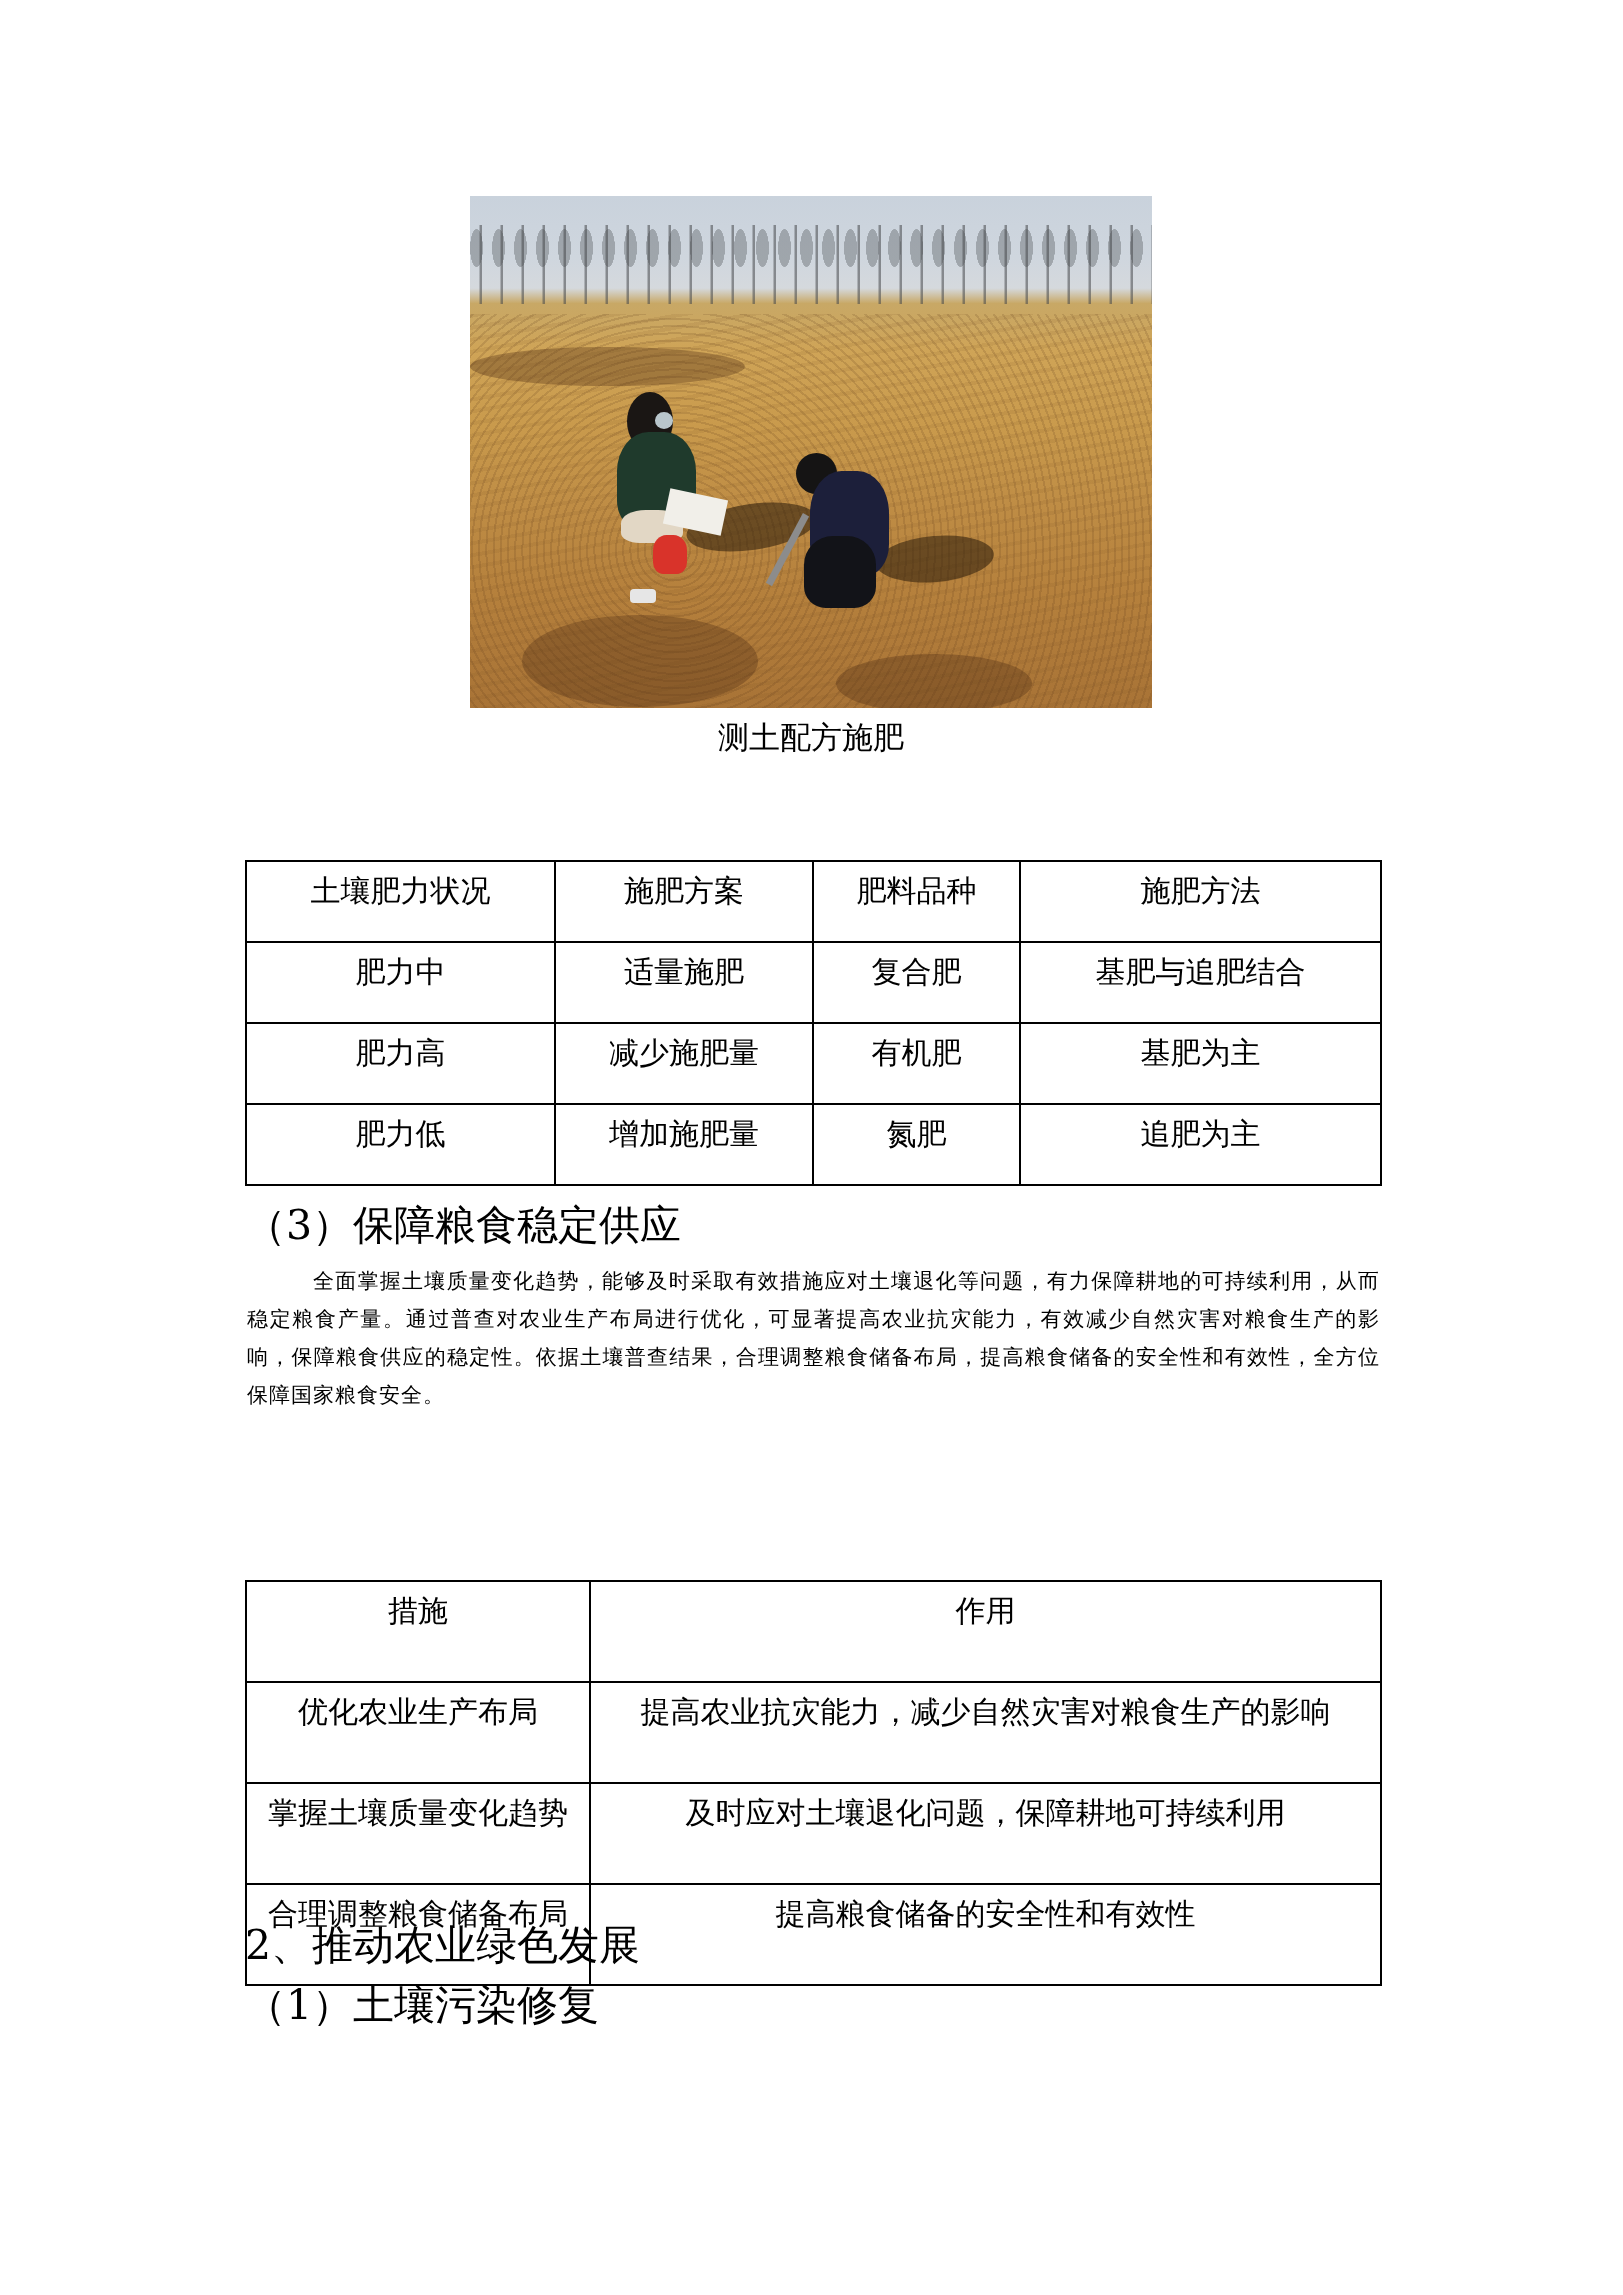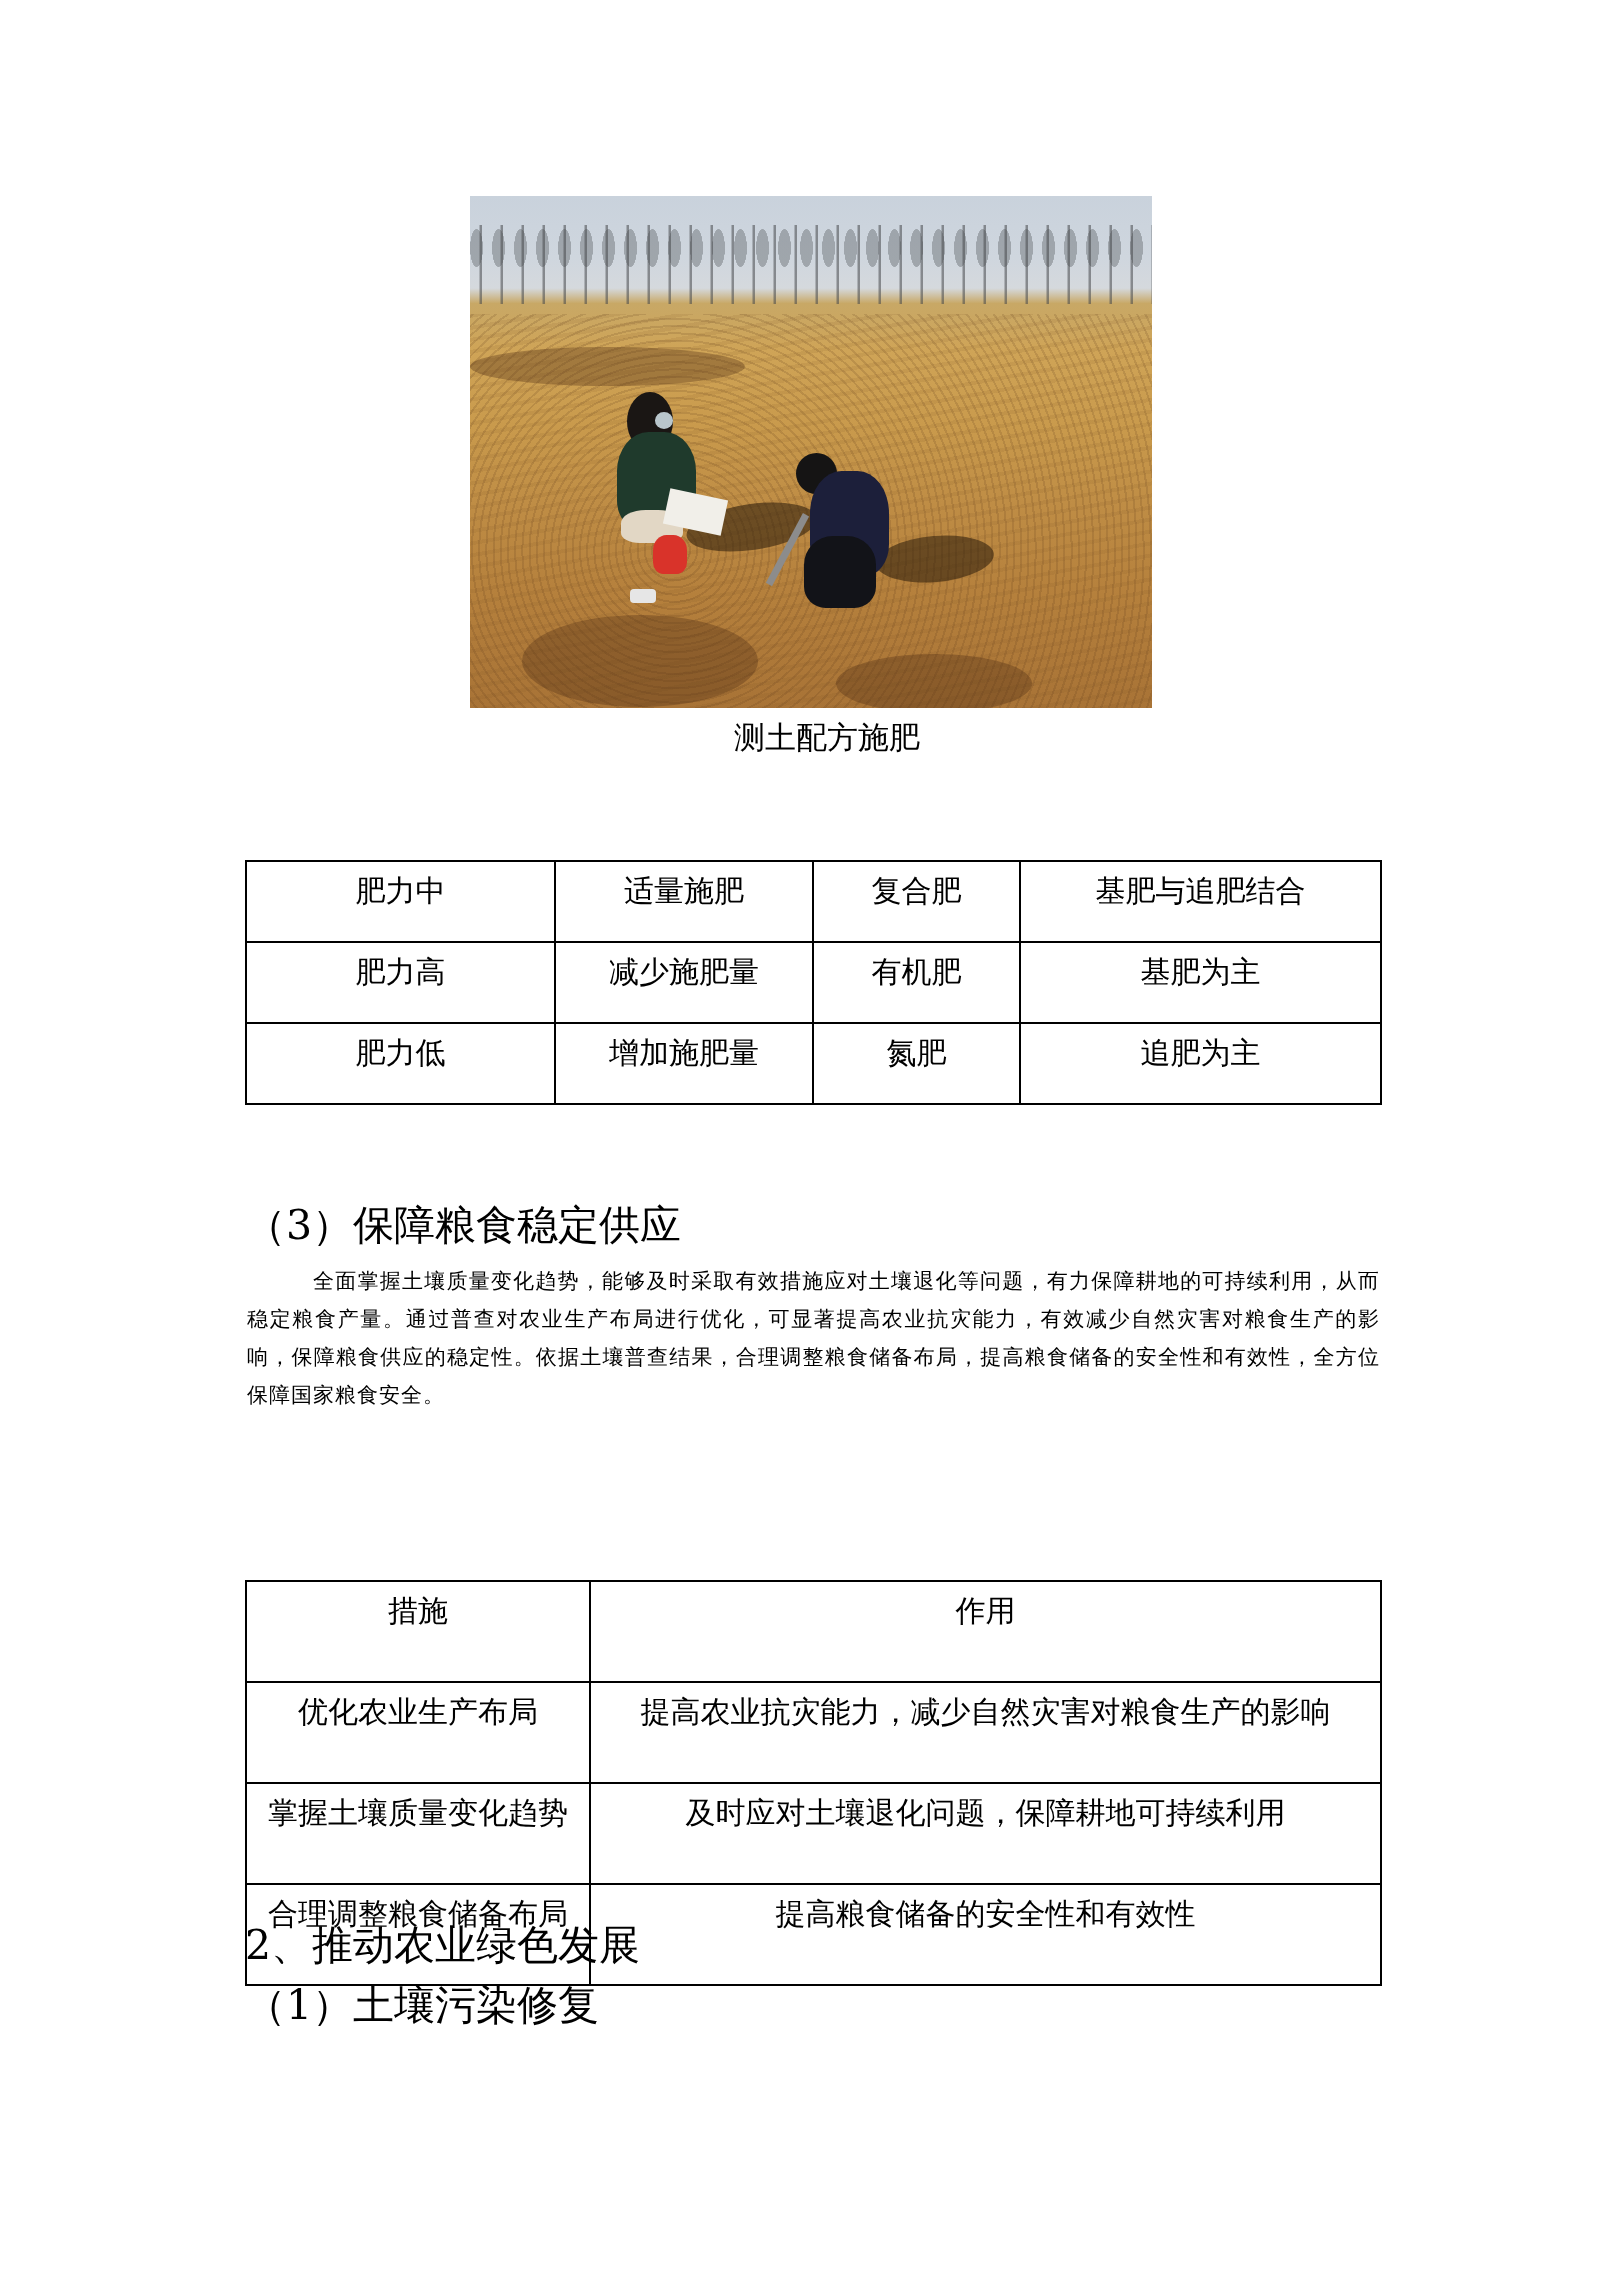--- a/index.html
+++ b/index.html
@@ -45,21 +45,21 @@
   }
   .shadow-patch {
     position: absolute; border-radius: 50%;
     background: rgba(40,25,10,0.55);
   }
   .person-body { position: absolute; border-radius: 40% 40% 30% 30%; }
   .person-head { position: absolute; border-radius: 50%; }
 
   
   .caption {
-    left: 486px; width: 682px; top: 716px;
+    left: 470px; width: 682px; top: 716px;
     text-align: center; font-size: 31px; line-height: 42px;
   }
 
   
   table.doc {
     position: absolute; border-collapse: collapse; table-layout: fixed;
     font-size: 30px;
   }
   table.doc td {
     border: 2px solid #000000;
@@ -117,20 +117,26 @@
 <div class="abs caption">测土配方施肥</div>
 
 <table class="doc" id="table1">
   <colgroup>
     <col style="width:309px">
       <col style="width:258px">
       <col style="width:207px">
       <col style="width:361px">
   </colgroup>
   <tbody>
+      <tr>
+    <td>土壤肥力状况</td>
+    <td>施肥方案</td>
+    <td>肥料品种</td>
+    <td>施肥方法</td>
+  </tr>
   <tr>
     <td>肥力中</td>
     <td>适量施肥</td>
     <td>复合肥</td>
     <td>基肥与追肥结合</td>
   </tr>
   <tr>
     <td>肥力高</td>
     <td>减少施肥量</td>
     <td>有机肥</td>

